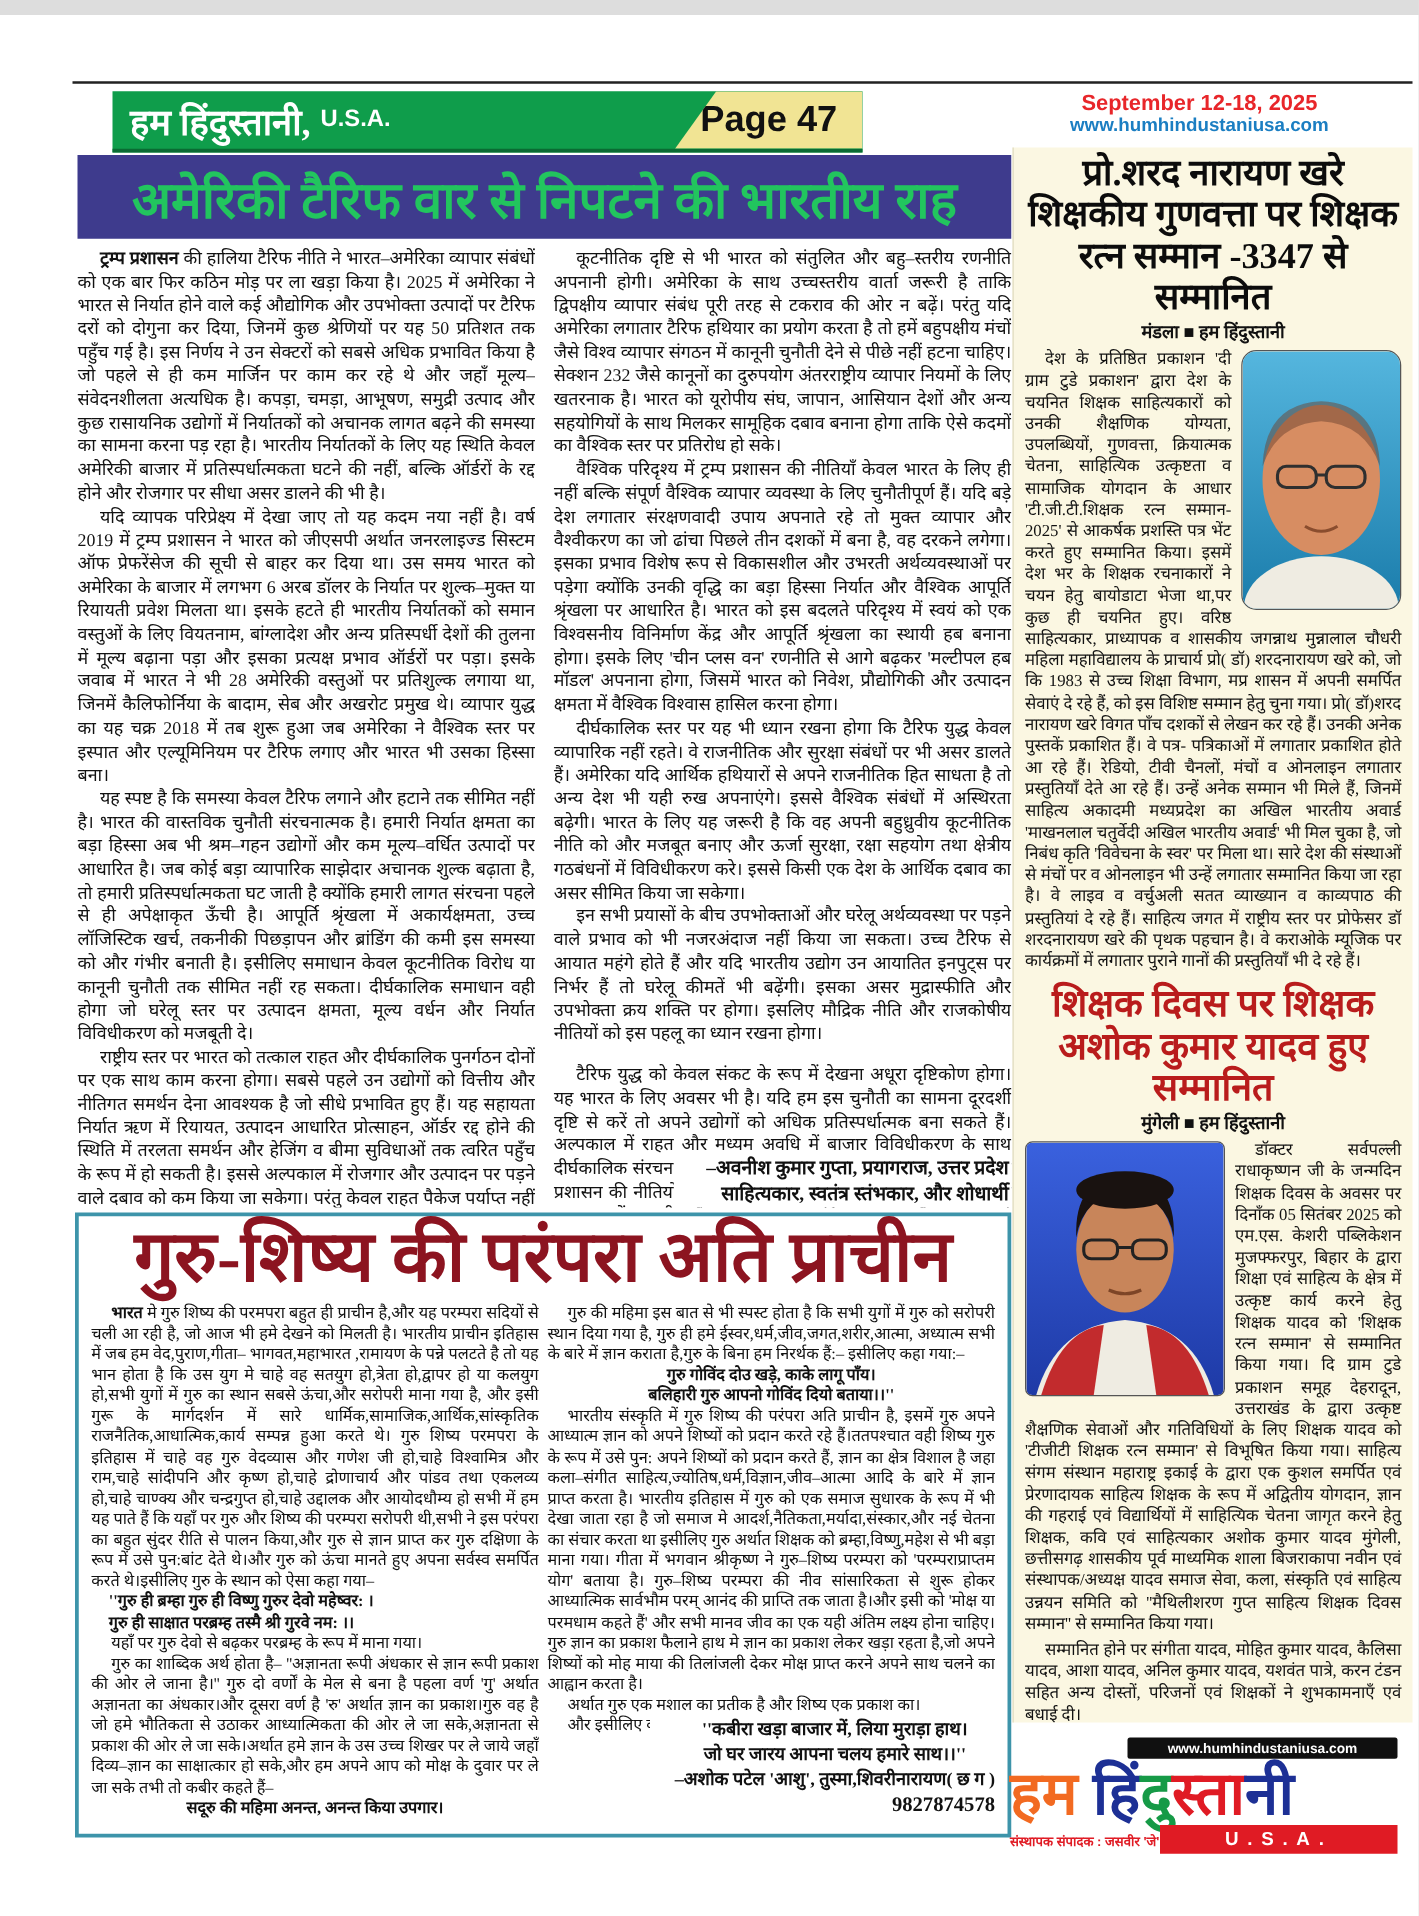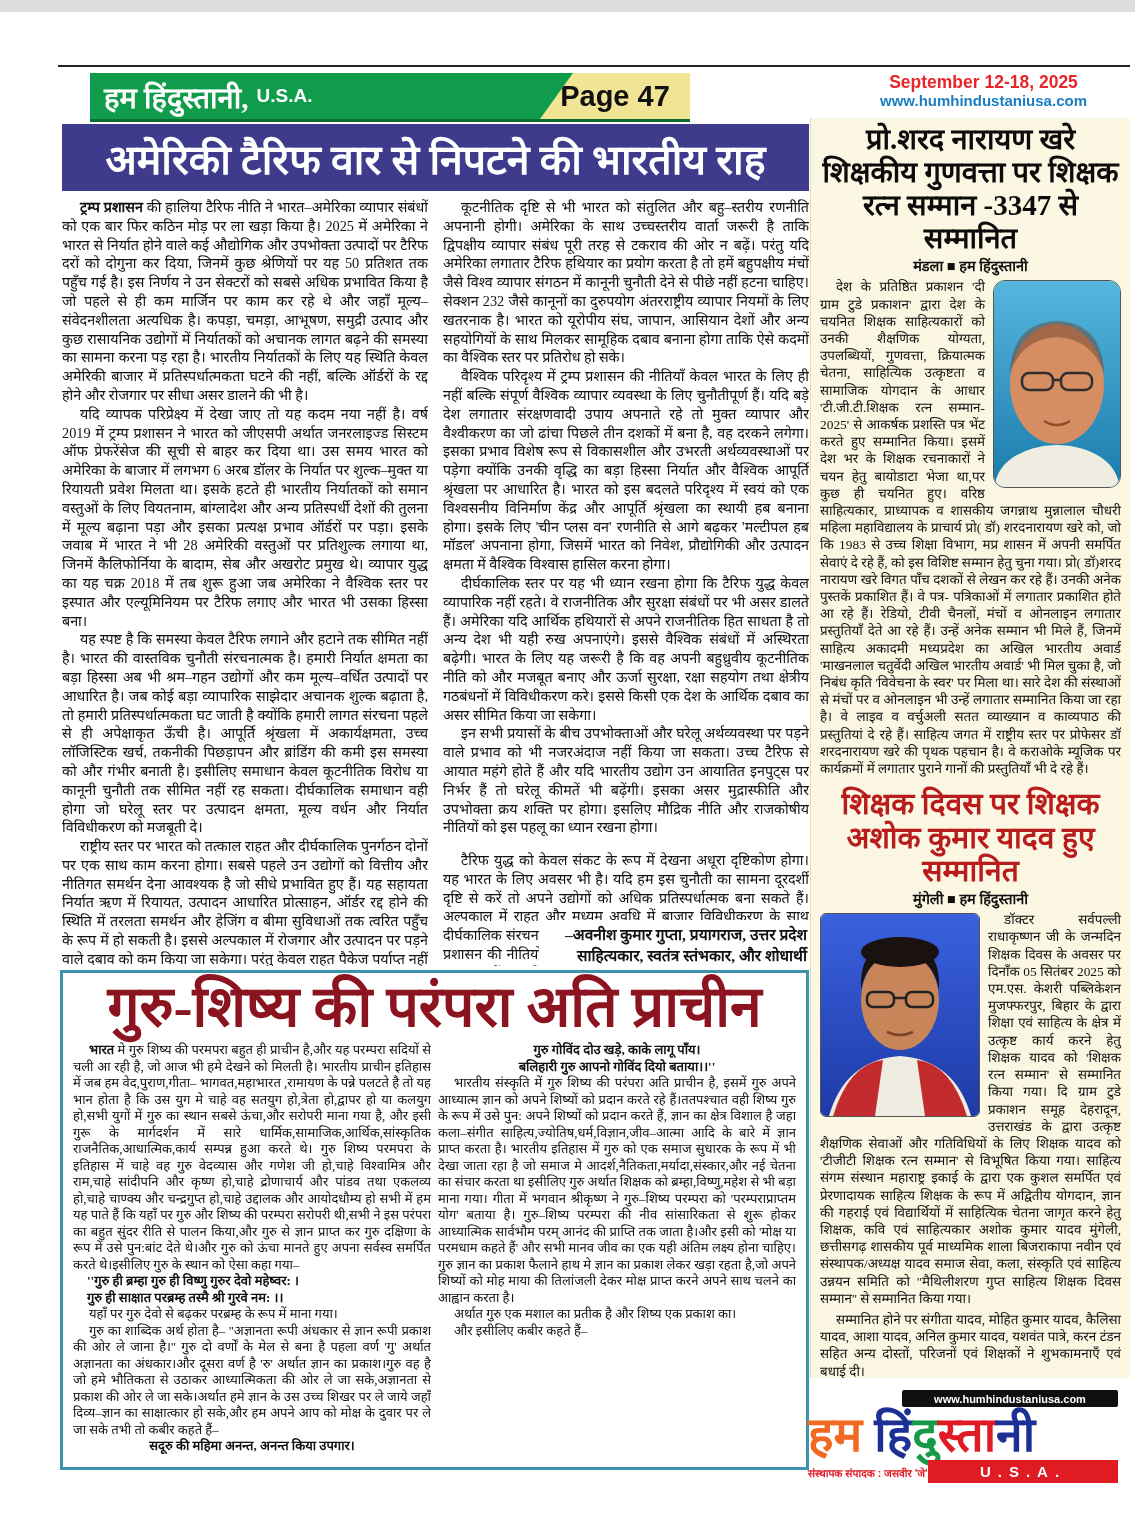--- a/index.html
+++ b/index.html
@@ -9,28 +9,28 @@
 
   
   .masthead{position:absolute;left:90px;top:61px;width:600px;height:46px;background:#0f9d4b;
             border-bottom:3px solid #0a6b33;display:flex;align-items:stretch;}
   .mast-text{flex:1;display:flex;align-items:center;padding-left:14px;color:#fff;font-weight:bold;white-space:nowrap;}
   .mast-title{font-size:29px;}
   .mast-usa{font-size:19px;margin-left:8px;font-family:"Liberation Sans",sans-serif;}
   .page-flag{width:150px;background:#f1e494;clip-path:polygon(22% 0,100% 0,100% 100%,0 100%);
              display:flex;align-items:center;justify-content:center;}
   .page-flag span{font-size:29px;font-weight:bold;color:#111;font-family:"Liberation Sans",sans-serif;}
-  .issue-block{position:absolute;left:876px;top:60px;width:215px;text-align:center;
+  .issue-block{position:absolute;left:852px;top:60px;width:215px;text-align:center;
                font-family:"Liberation Sans",sans-serif;line-height:1.15;}
   .issue-date{color:#e8262a;font-weight:bold;font-size:17.5px;}
   .issue-web{color:#1b7ec2;font-weight:bold;font-size:15px;}
 
   
   .hl-band{position:absolute;left:62px;top:112px;width:747px;height:67px;background:#3e3b8d;
-           color:#ffffff;display:flex;align-items:center;justify-content:center;
+           color:#22c55e;display:flex;align-items:center;justify-content:center;
            font-weight:bold;font-size:41px;white-space:nowrap;}
 
   
   .tariff-cols{position:absolute;left:62px;top:186px;width:747px;height:768px;display:flex;gap:15px;}
   .tcol{flex:1;font-size:14.3px;line-height:18.8px;text-align:justify;overflow:hidden;position:relative;}
   .jp{margin:0;text-indent:18px;}
   .byline{position:absolute;right:0;bottom:0;background:#fff;text-align:right;font-weight:bold;
           font-size:15.5px;line-height:21px;padding:4px 2px 0 26px;}
   .gap-before{margin-top:14px;}
 
@@ -127,25 +127,32 @@
       <div class="gcol">
         <p class="gp"><b>भारत</b><span> मे गुरु शिष्य की परमपरा बहुत ही प्राचीन है,और यह परम्परा सदियों से चली आ रही है, जो आज भी हमे देखने को मिलती है। भारतीय प्राचीन इतिहास में जब हम वेद,पुराण,गीता– भागवत,महाभारत ,रामायण के पन्ने पलटते है तो यह भान होता है कि उस युग मे चाहे वह सतयुग हो,त्रेता हो,द्वापर हो या कलयुग हो,सभी युगों में गुरु का स्थान सबसे ऊंचा,और सरोपरी माना गया है, और इसी गुरू के मार्गदर्शन में सारे धार्मिक,सामाजिक,आर्थिक,सांस्कृतिक राजनैतिक,आधात्मिक,कार्य सम्पन्न हुआ करते थे। गुरु शिष्य परमपरा के इतिहास में चाहे वह गुरु वेदव्यास और गणेश जी हो,चाहे विश्वामित्र और राम,चाहे सांदीपनि और कृष्ण हो,चाहे द्रोणाचार्य और पांडव तथा एकलव्य हो,चाहे चाण्क्य और चन्द्रगुप्त हो,चाहे उद्दालक और आयोदधौम्य हो सभी में हम यह पाते हैं कि यहाँ पर गुरु और शिष्य की परम्परा सरोपरी थी,सभी ने इस परंपरा का बहुत सुंदर रीति से पालन किया,और गुरु से ज्ञान प्राप्त कर गुरु दक्षिणा के रूप में उसे पुन:बांट देते थे।और गुरु को ऊंचा मानते हुए अपना सर्वस्व समर्पित करते थे।इसीलिए गुरु के स्थान को ऐसा कहा गया–</span></p>
         <div class="verse left">''गुरु ही ब्रम्हा गुरु ही विष्णु गुरुर देवो महेष्वर: ।</div>
         <div class="verse left">गुरु ही साक्षात परब्रम्ह तस्मै श्री गुरवे नम: ।।</div>
         <p class="gp">यहाँ पर गुरु देवो से बढ़कर परब्रम्ह के रूप में माना गया।</p>
         <p class="gp">गुरु का शाब्दिक अर्थ होता है– ''अज्ञानता रूपी अंधकार से ज्ञान रूपी प्रकाश की ओर ले जाना है।'' गुरु दो वर्णों के मेल से बना है पहला वर्ण 'गु' अर्थात अज्ञानता का अंधकार।और दूसरा वर्ण है 'रु' अर्थात ज्ञान का प्रकाश।गुरु वह है जो हमे भौतिकता से उठाकर आध्यात्मिकता की ओर ले जा सके,अज्ञानता से प्रकाश की ओर ले जा सके।अर्थात हमे ज्ञान के उस उच्च शिखर पर ले जाये जहाँ दिव्य–ज्ञान का साक्षात्कार हो सके,और हम अपने आप को मोक्ष के दुवार पर ले जा सके तभी तो कबीर कहते हैं–</p>
         <div class="verse center">सदूरु की महिमा अनन्त, अनन्त किया उपगार।</div>
 
       </div>
       <div class="gcol">
+        <p class="gp">गुरु की महिमा इस बात से भी स्पस्ट होता है कि सभी युगों में गुरु को सरोपरी स्थान दिया गया है, गुरु ही हमे ईस्वर,धर्म,जीव,जगत,शरीर,आत्मा, अध्यात्म सभी के बारे में ज्ञान कराता है,गुरु के बिना हम निरर्थक हैं:– इसीलिए कहा गया:–</p>
         <div class="verse center">गुरु गोविंद दोउ खड़े, काके लागू पाँय।</div>
         <div class="verse center">बलिहारी गुरु आपनो गोविंद दियो बताया।।''</div>
         <p class="gp">भारतीय संस्कृति में गुरु शिष्य की परंपरा अति प्राचीन है, इसमें गुरु अपने आध्यात्म ज्ञान को अपने शिष्यों को प्रदान करते रहे हैं।ततपश्चात वही शिष्य गुरु के रूप में उसे पुन: अपने शिष्यों को प्रदान करते हैं, ज्ञान का क्षेत्र विशाल है जहा कला–संगीत साहित्य,ज्योतिष,धर्म,विज्ञान,जीव–आत्मा आदि के बारे में ज्ञान प्राप्त करता है। भारतीय इतिहास में गुरु को एक समाज सुधारक के रूप में भी देखा जाता रहा है जो समाज मे आदर्श,नैतिकता,मर्यादा,संस्कार,और नई चेतना का संचार करता था इसीलिए गुरु अर्थात शिक्षक को ब्रम्हा,विष्णु,महेश से भी बड़ा माना गया। गीता में भगवान श्रीकृष्ण ने गुरु–शिष्य परम्परा को 'परम्पराप्राप्तम योग' बताया है। गुरु–शिष्य परम्परा की नीव सांसारिकता से शुरू होकर आध्यात्मिक सार्वभौम परम् आनंद की प्राप्ति तक जाता है।और इसी को 'मोक्ष या परमधाम कहते हैं' और सभी मानव जीव का एक यही अंतिम लक्ष्य होना चाहिए। गुरु ज्ञान का प्रकाश फैलाने हाथ मे ज्ञान का प्रकाश लेकर खड़ा रहता है,जो अपने शिष्यों को मोह माया की तिलांजली देकर मोक्ष प्राप्त करने अपने साथ चलने का आह्वान करता है।</p>
         <p class="gp">अर्थात गुरु एक मशाल का प्रतीक है और शिष्य एक प्रकाश का।</p>
         <p class="gp">और इसीलिए कबीर कहते हैं–</p>
+        <div class="g-sign">
+          <div class="verse center">''कबीरा खड़ा बाजार में, लिया मुराड़ा हाथ।</div>
+          <div class="verse center">जो घर जारय आपना चलय हमारे साथ।।''</div>
+          <div>–अशोक पटेल 'आशु', तुस्मा,शिवरीनारायण( छ ग )</div>
+          <div class="g-phone">9827874578</div>
+        </div>
       </div>
     </div>
   </div>
 
   <div class="right-panel">
 
     <div class="k-hl">प्रो.शरद नारायण खरे शिक्षकीय गुणवत्ता पर शिक्षक रत्न सम्मान -3347 से सम्मानित</div>
     <div class="dateline">मंडला ■ हम हिंदुस्तानी</div>
     <div class="panel-p indent">
       <span class="k-photo">

